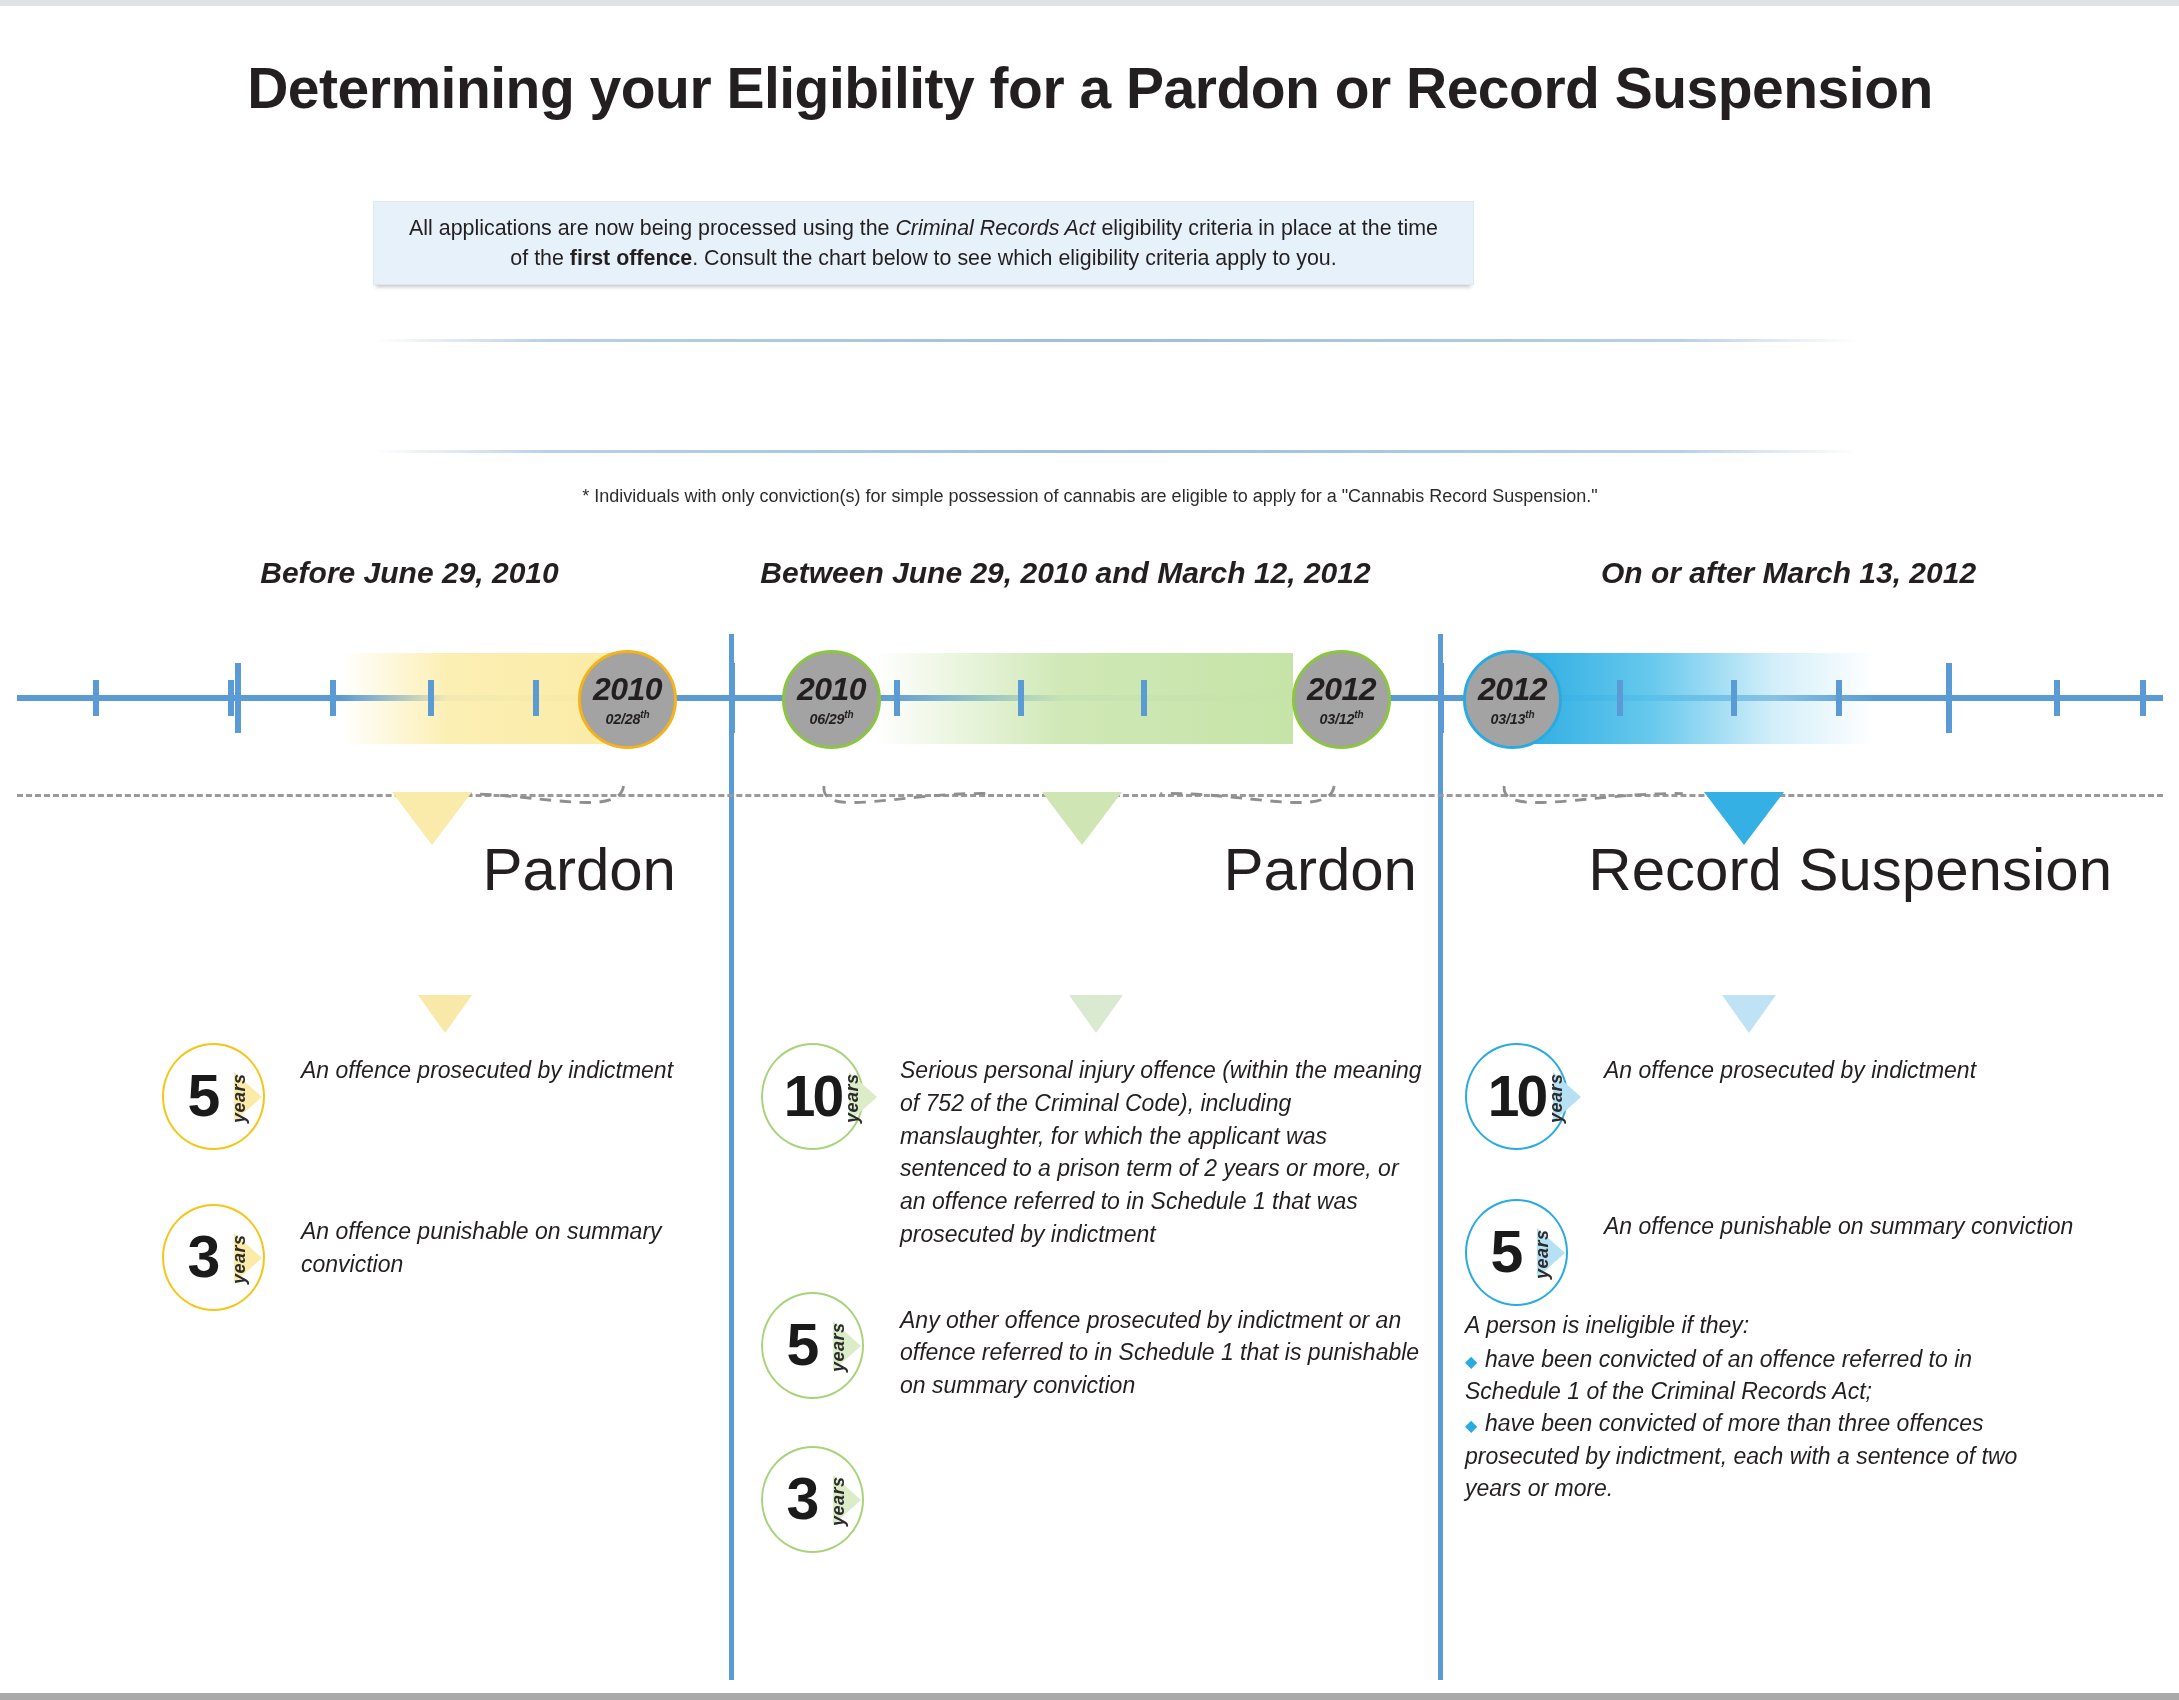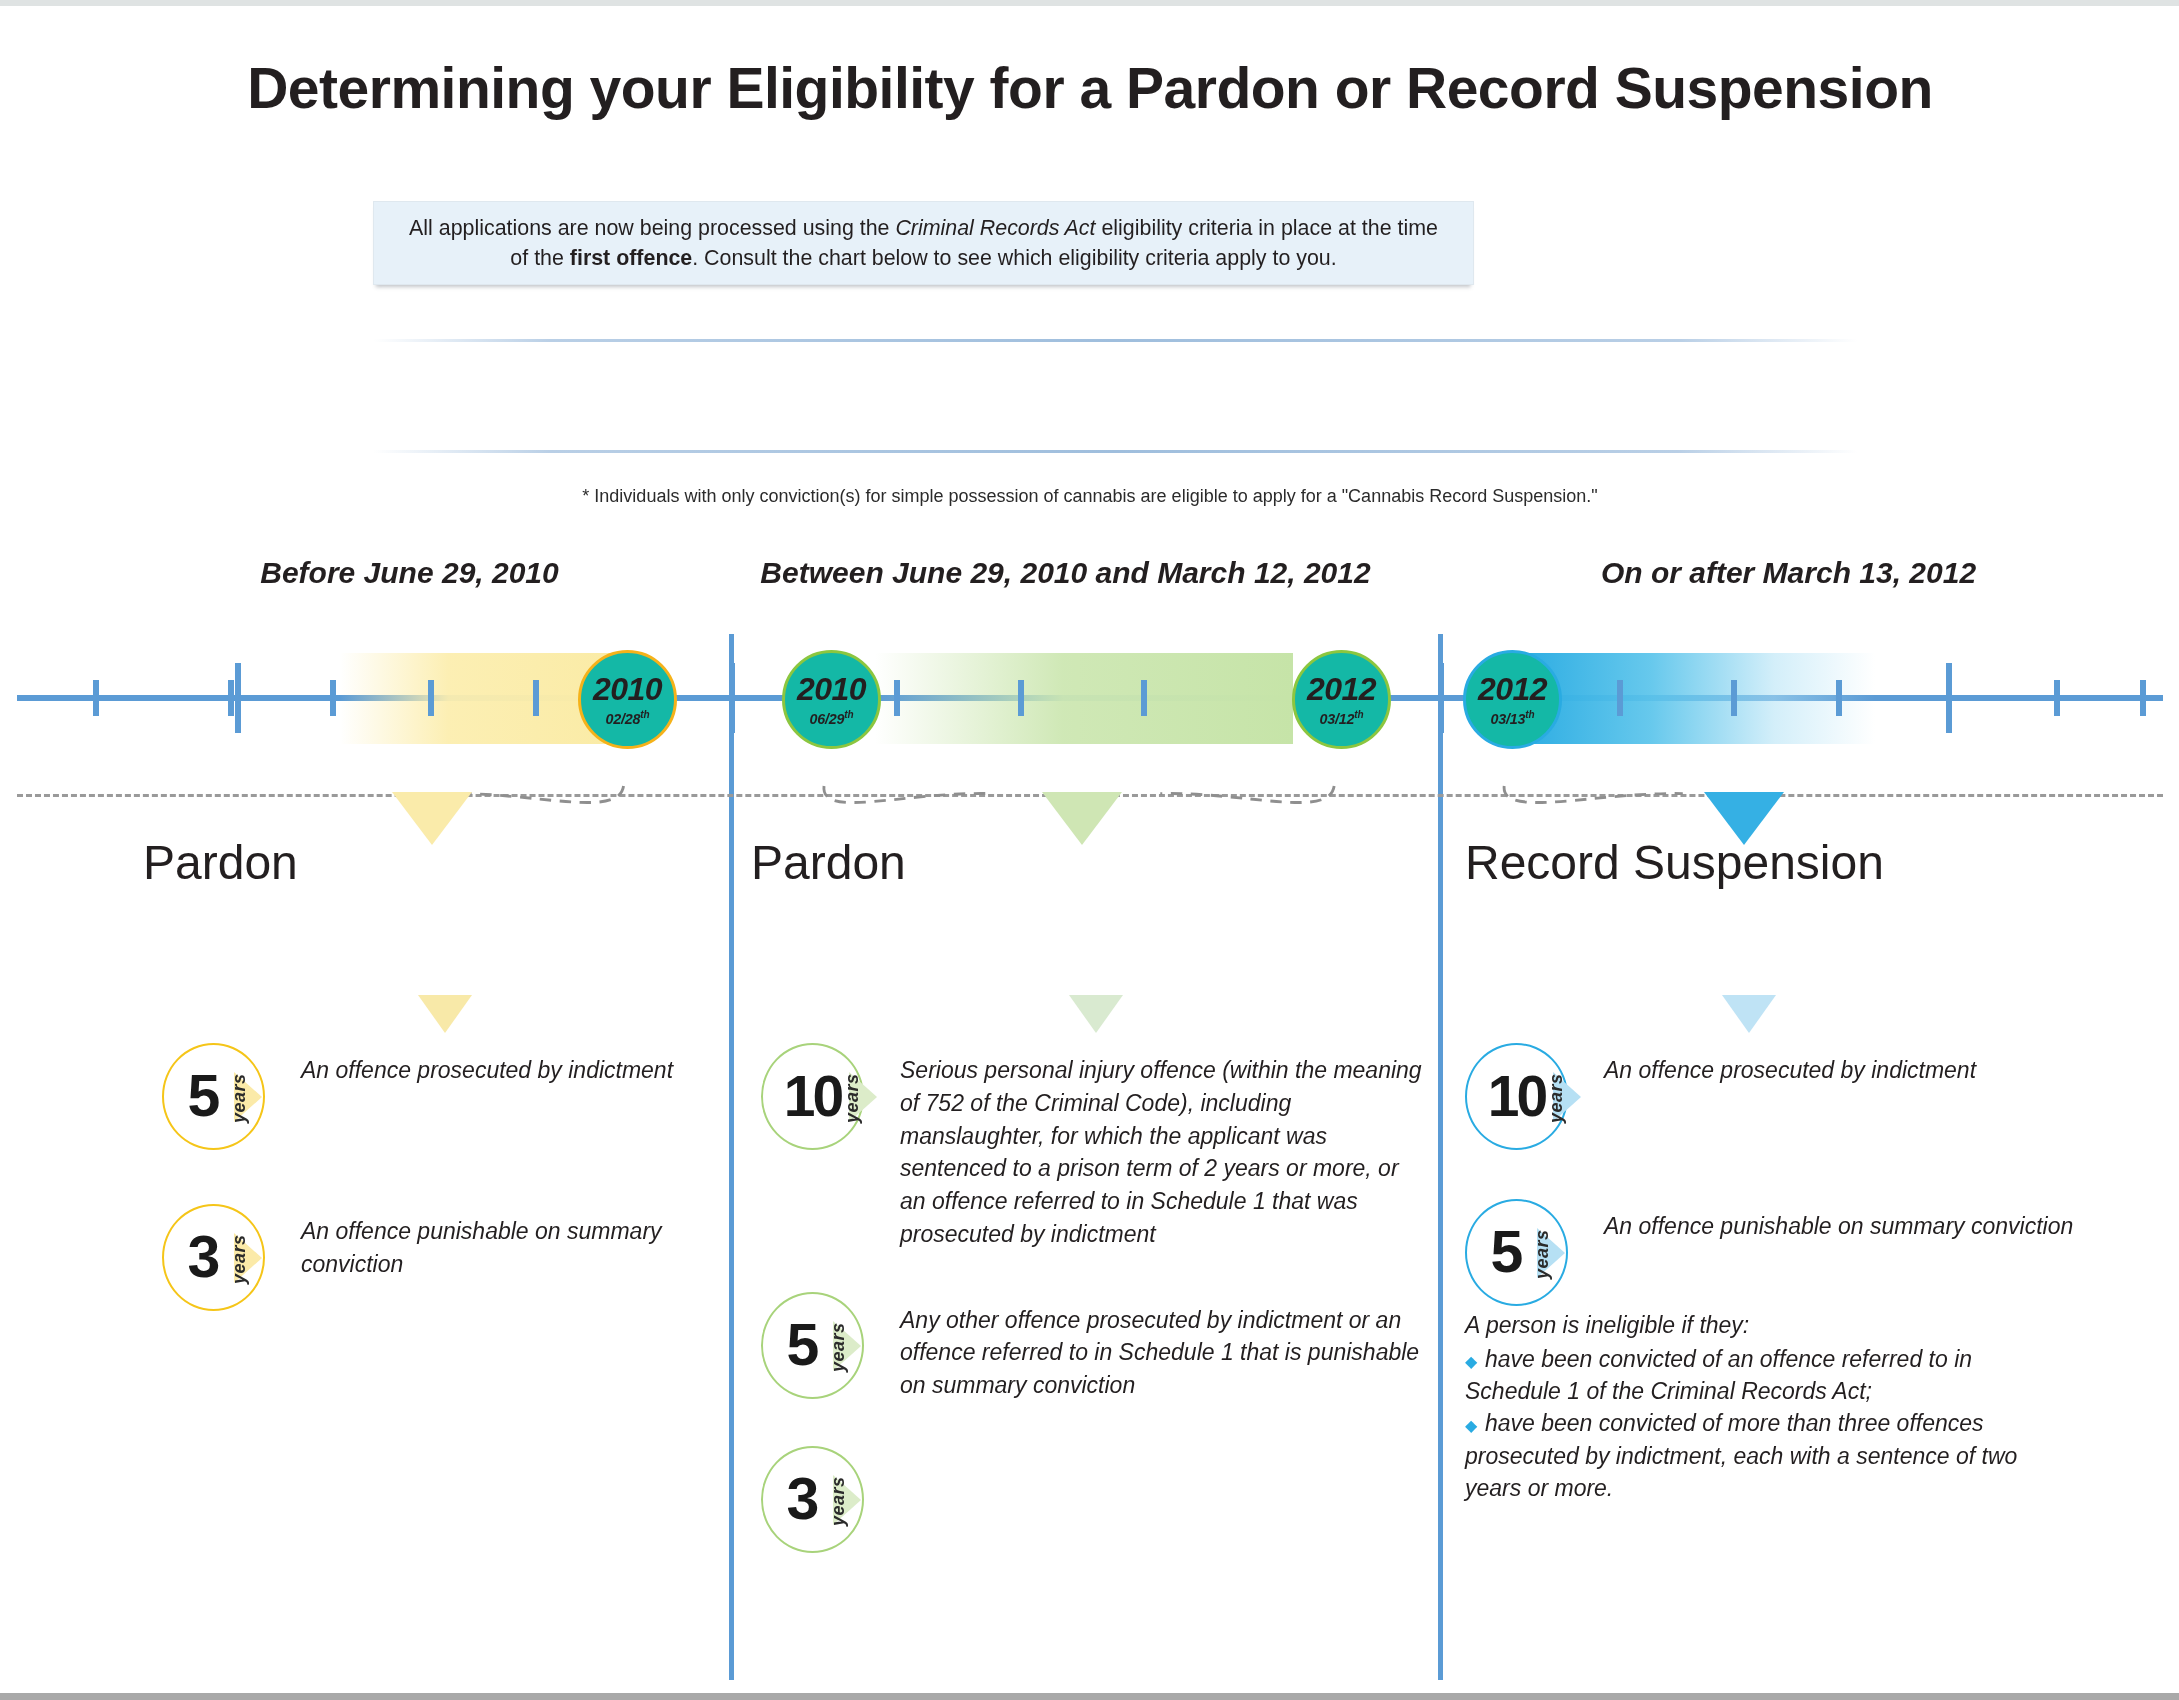--- a/index.html
+++ b/index.html
@@ -69,41 +69,41 @@
   .axis{position:absolute;left:17px;right:17px;top:61px;height:5.7px;background:#5b9bd5;}
   .tick{position:absolute;width:5.7px;background:#5b9bd5;top:46px;height:36px;}
   .tick.tall{top:28.5px;height:70px;}
   .band{position:absolute;top:19px;height:91px;}
   .band.y{background:linear-gradient(90deg,rgba(255,242,190,0) 0%,rgba(252,238,175,.95) 38%,rgba(250,235,165,1) 100%);}
   .band.g{background:linear-gradient(90deg,rgba(220,238,200,0) 0%,rgba(205,231,178,.95) 45%,rgba(198,228,168,1) 100%);}
   .band.b{background:linear-gradient(90deg,rgba(41,171,226,1) 0%,rgba(90,196,235,.92) 38%,rgba(175,225,245,.55) 72%,rgba(220,240,250,0) 100%);}
 
   .datecircle{
     position:absolute;top:16px;width:99px;height:99px;border-radius:50%;
-    background:#14b8a6;border:3.8px solid #999;box-sizing:border-box;
+    background:#a3a3a3;border:3.8px solid #999;box-sizing:border-box;
     display:flex;flex-direction:column;align-items:center;justify-content:center;
     z-index:4;
   }
   .datecircle .yr{font-size:32px;font-style:italic;font-weight:700;line-height:1;letter-spacing:-0.5px;}
   .datecircle .dt{font-size:14.3px;font-style:italic;font-weight:700;margin-top:3.8px;letter-spacing:-0.2px;}
   .datecircle .dt sup{font-size:10px;}
   .dc-yellow{border-color:#f5b21a;}
   .dc-green{border-color:#8cc63f;}
   .dc-blue{border-color:#29abe2;}
 
   
   .dashline{position:absolute;left:17px;right:17px;top:788px;border-top:3.8px dashed #9a9a9a;}
   .funnel{position:absolute;top:786px;width:0;height:0;border-left:40px solid transparent;border-right:40px solid transparent;z-index:3;}
   .funnel.y{border-top:53px solid #faebaa;}
   .funnel.g{border-top:53px solid #cfe6b4;}
   .funnel.b{border-top:53px solid #35b0e4;}
   .curve{position:absolute;z-index:2;}
 
   
-  .outcome{position:absolute;top:829px;text-align:left;font-size:48px;color:#231f20;font-weight:400;}
+  .outcome{position:absolute;top:829px;text-align:right;font-size:60px;color:#231f20;font-weight:400;}
   .outcome.c1{left:143px;width:533px;}
   .outcome.c2{left:751px;width:666px;}
   .outcome.c3{left:1465px;width:647px;}
 
   
   .critbar{
     position:absolute;left:171px;top:930px;width:1836px;height:59px;
     background:#fafafa;border:1px solid #e1e1e1;
     box-shadow:0 3.8px 3.8px -2.9px rgba(90,90,90,.4);
     display:flex;align-items:center;box-sizing:border-box;padding-left:19px;

